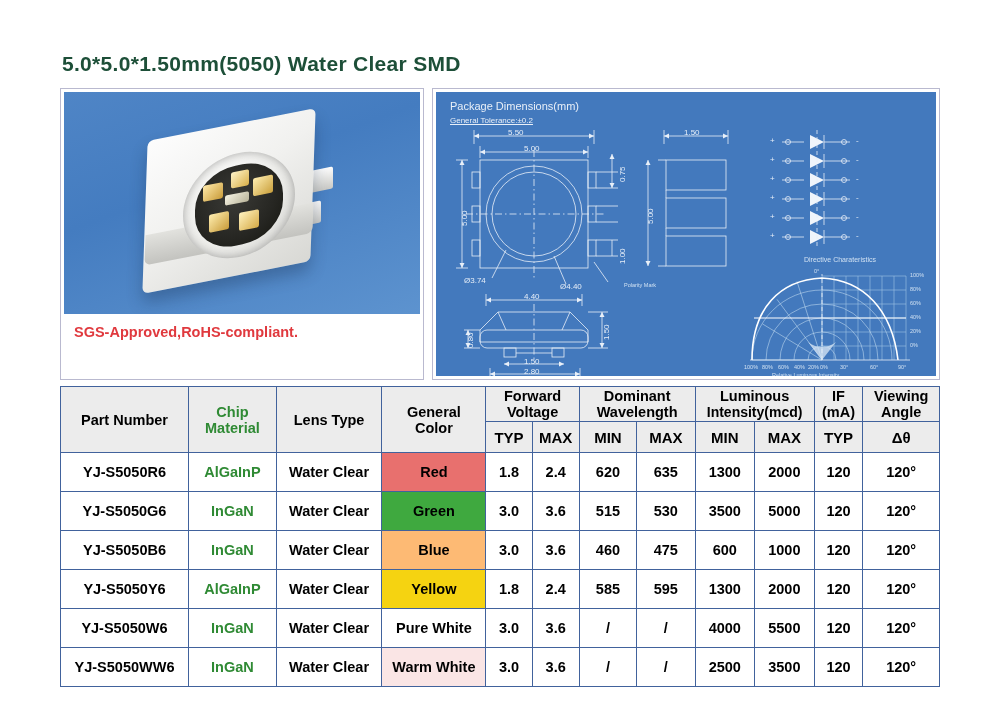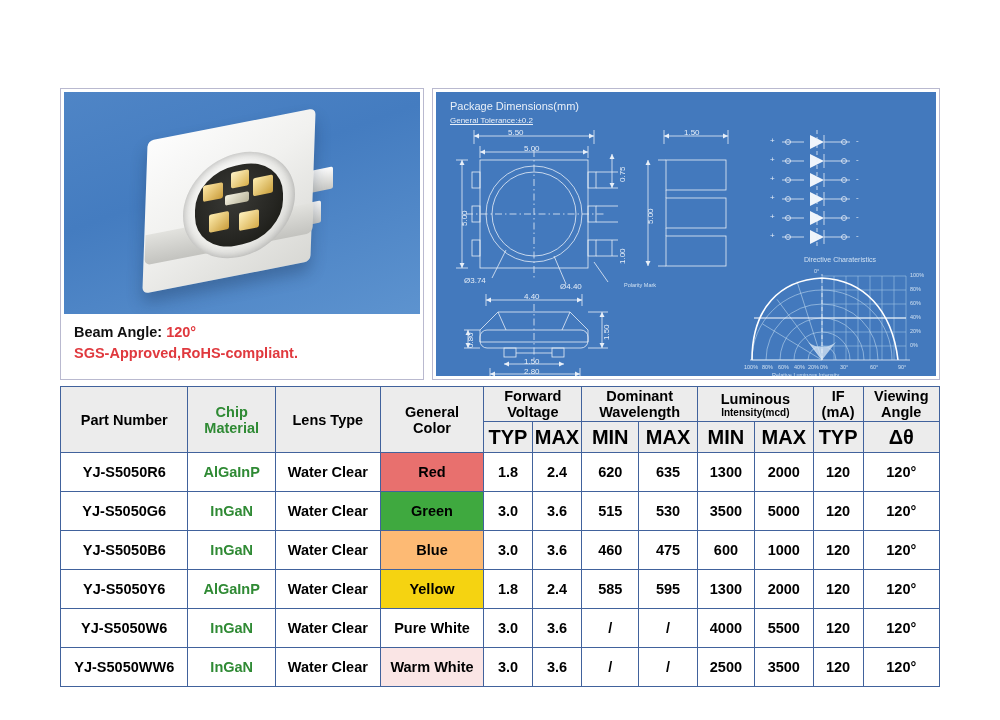--- a/index.html
+++ b/index.html
@@ -99,39 +99,40 @@
     border-collapse:collapse;width:880px;
     font-size:14.5px;font-weight:bold;
   }
   #spec-table th,#spec-table td{
     border:1.5px solid #41629c;
     text-align:center;vertical-align:middle;
     padding:0;height:38px;background:#fff;
   }
   #spec-table thead th{background:#ececec;}
   #spec-table thead th.grp{height:34px;}
-  #spec-table thead th.sub{height:30px;font-size:20px;}
+  #spec-table thead th.sub{height:30px;font-size:15px;}
   #spec-table thead th.tall{height:64px;}
   .c-part{width:142px;}
   .c-chip{width:96px;color:#2f8a34;}
   .c-lens{width:124px;}
   .c-emit{width:118px;}
   .c-num{width:50px;}
   .c-wl{width:62px;}
   .c-li{width:62px;}
   .c-if{width:52px;}
   .c-va{width:82px;}
   td.chipmat{color:#2f8a34;}
   td.emit{color:#000;}
 </style>
 </head>
 <body>
 
 <div id="page">
 
+  <div class="title">5.0*5.0*1.50mm(5050) Water Clear SMD</div>
 
   <div class="panel" id="left-panel">
     <div class="photo-box">
       <div class="led-wrap">
         <div class="lead l1"></div>
         <div class="lead l2"></div>
         <div class="lead l3"></div>
         <div class="led-body"></div>
         <div class="led-body2"></div>
         <div class="led-cavity"></div>
@@ -139,23 +140,20 @@
           <div class="chip a"></div>
           <div class="chip b"></div>
           <div class="chip c"></div>
           <div class="chip d"></div>
           <div class="chip e"></div>
           <div class="chip f"></div>
         </div>
       </div>
     </div>
     <div class="desc">
-      <div>
-        <span class="blk">Beam Angle: </span><span class="red">120°</span>
-      </div>
       <div class="red">SGS-Approved,RoHS-compliant.</div>
     </div>
   </div>
 
   <div class="panel" id="right-panel">
     <div class="draw-box">
 
       <div class="dlabel dtitle" style="left:14px;top:8px;">Package Dimensions(mm)</div>
       <div class="dlabel dsub" style="left:14px;top:24px;text-decoration:underline;">General Tolerance:±0.2</div>
 
@@ -430,21 +428,21 @@
         <th class="grp" colspan="2">
           <div>Forward</div>
           <div>Voltage</div>
         </th>
         <th class="grp" colspan="2">
           <div>Dominant</div>
           <div>Wavelength</div>
         </th>
         <th class="grp" colspan="2">
           <div>Luminous</div>
-          <div style="font-size:10px;">Intensity(mcd)</div>
+          <div style="font-size:14px;">Intensity(mcd)</div>
         </th>
         <th class="c-if grp">
           <div>IF</div>
           <div>(mA)</div>
         </th>
         <th class="c-va grp">
           <div>Viewing</div>
           <div>Angle</div>
         </th>
       </tr>

